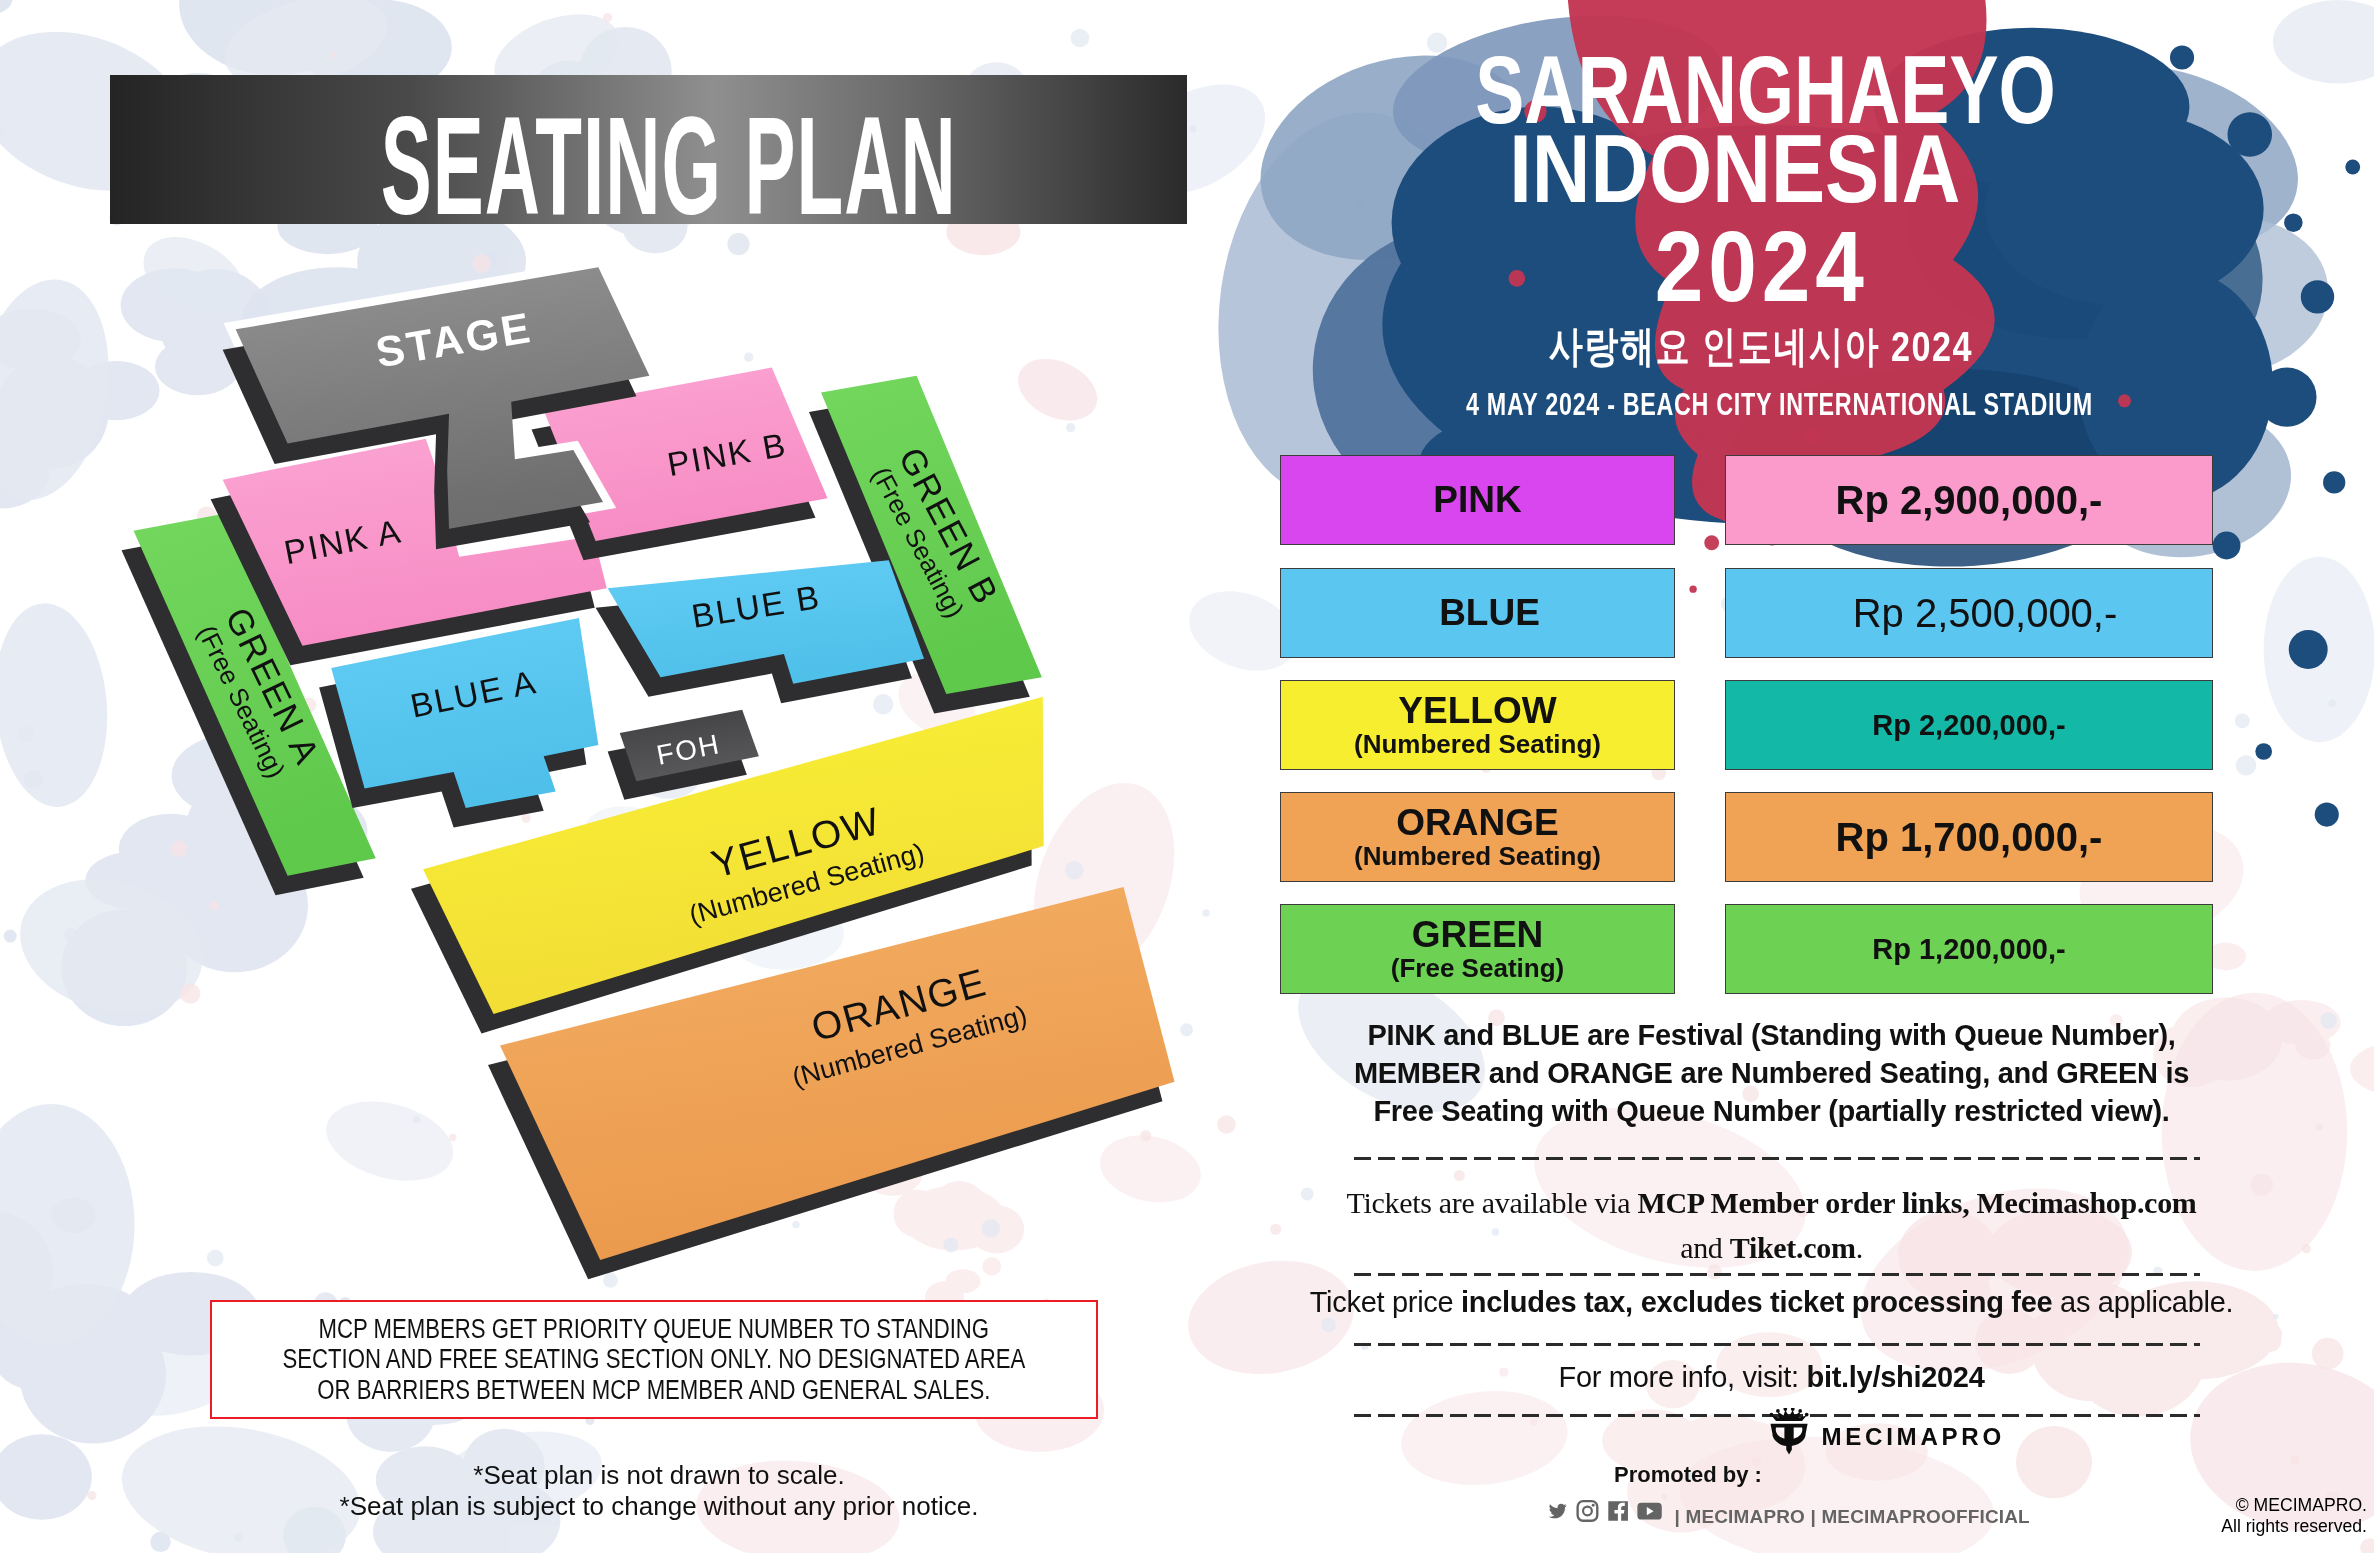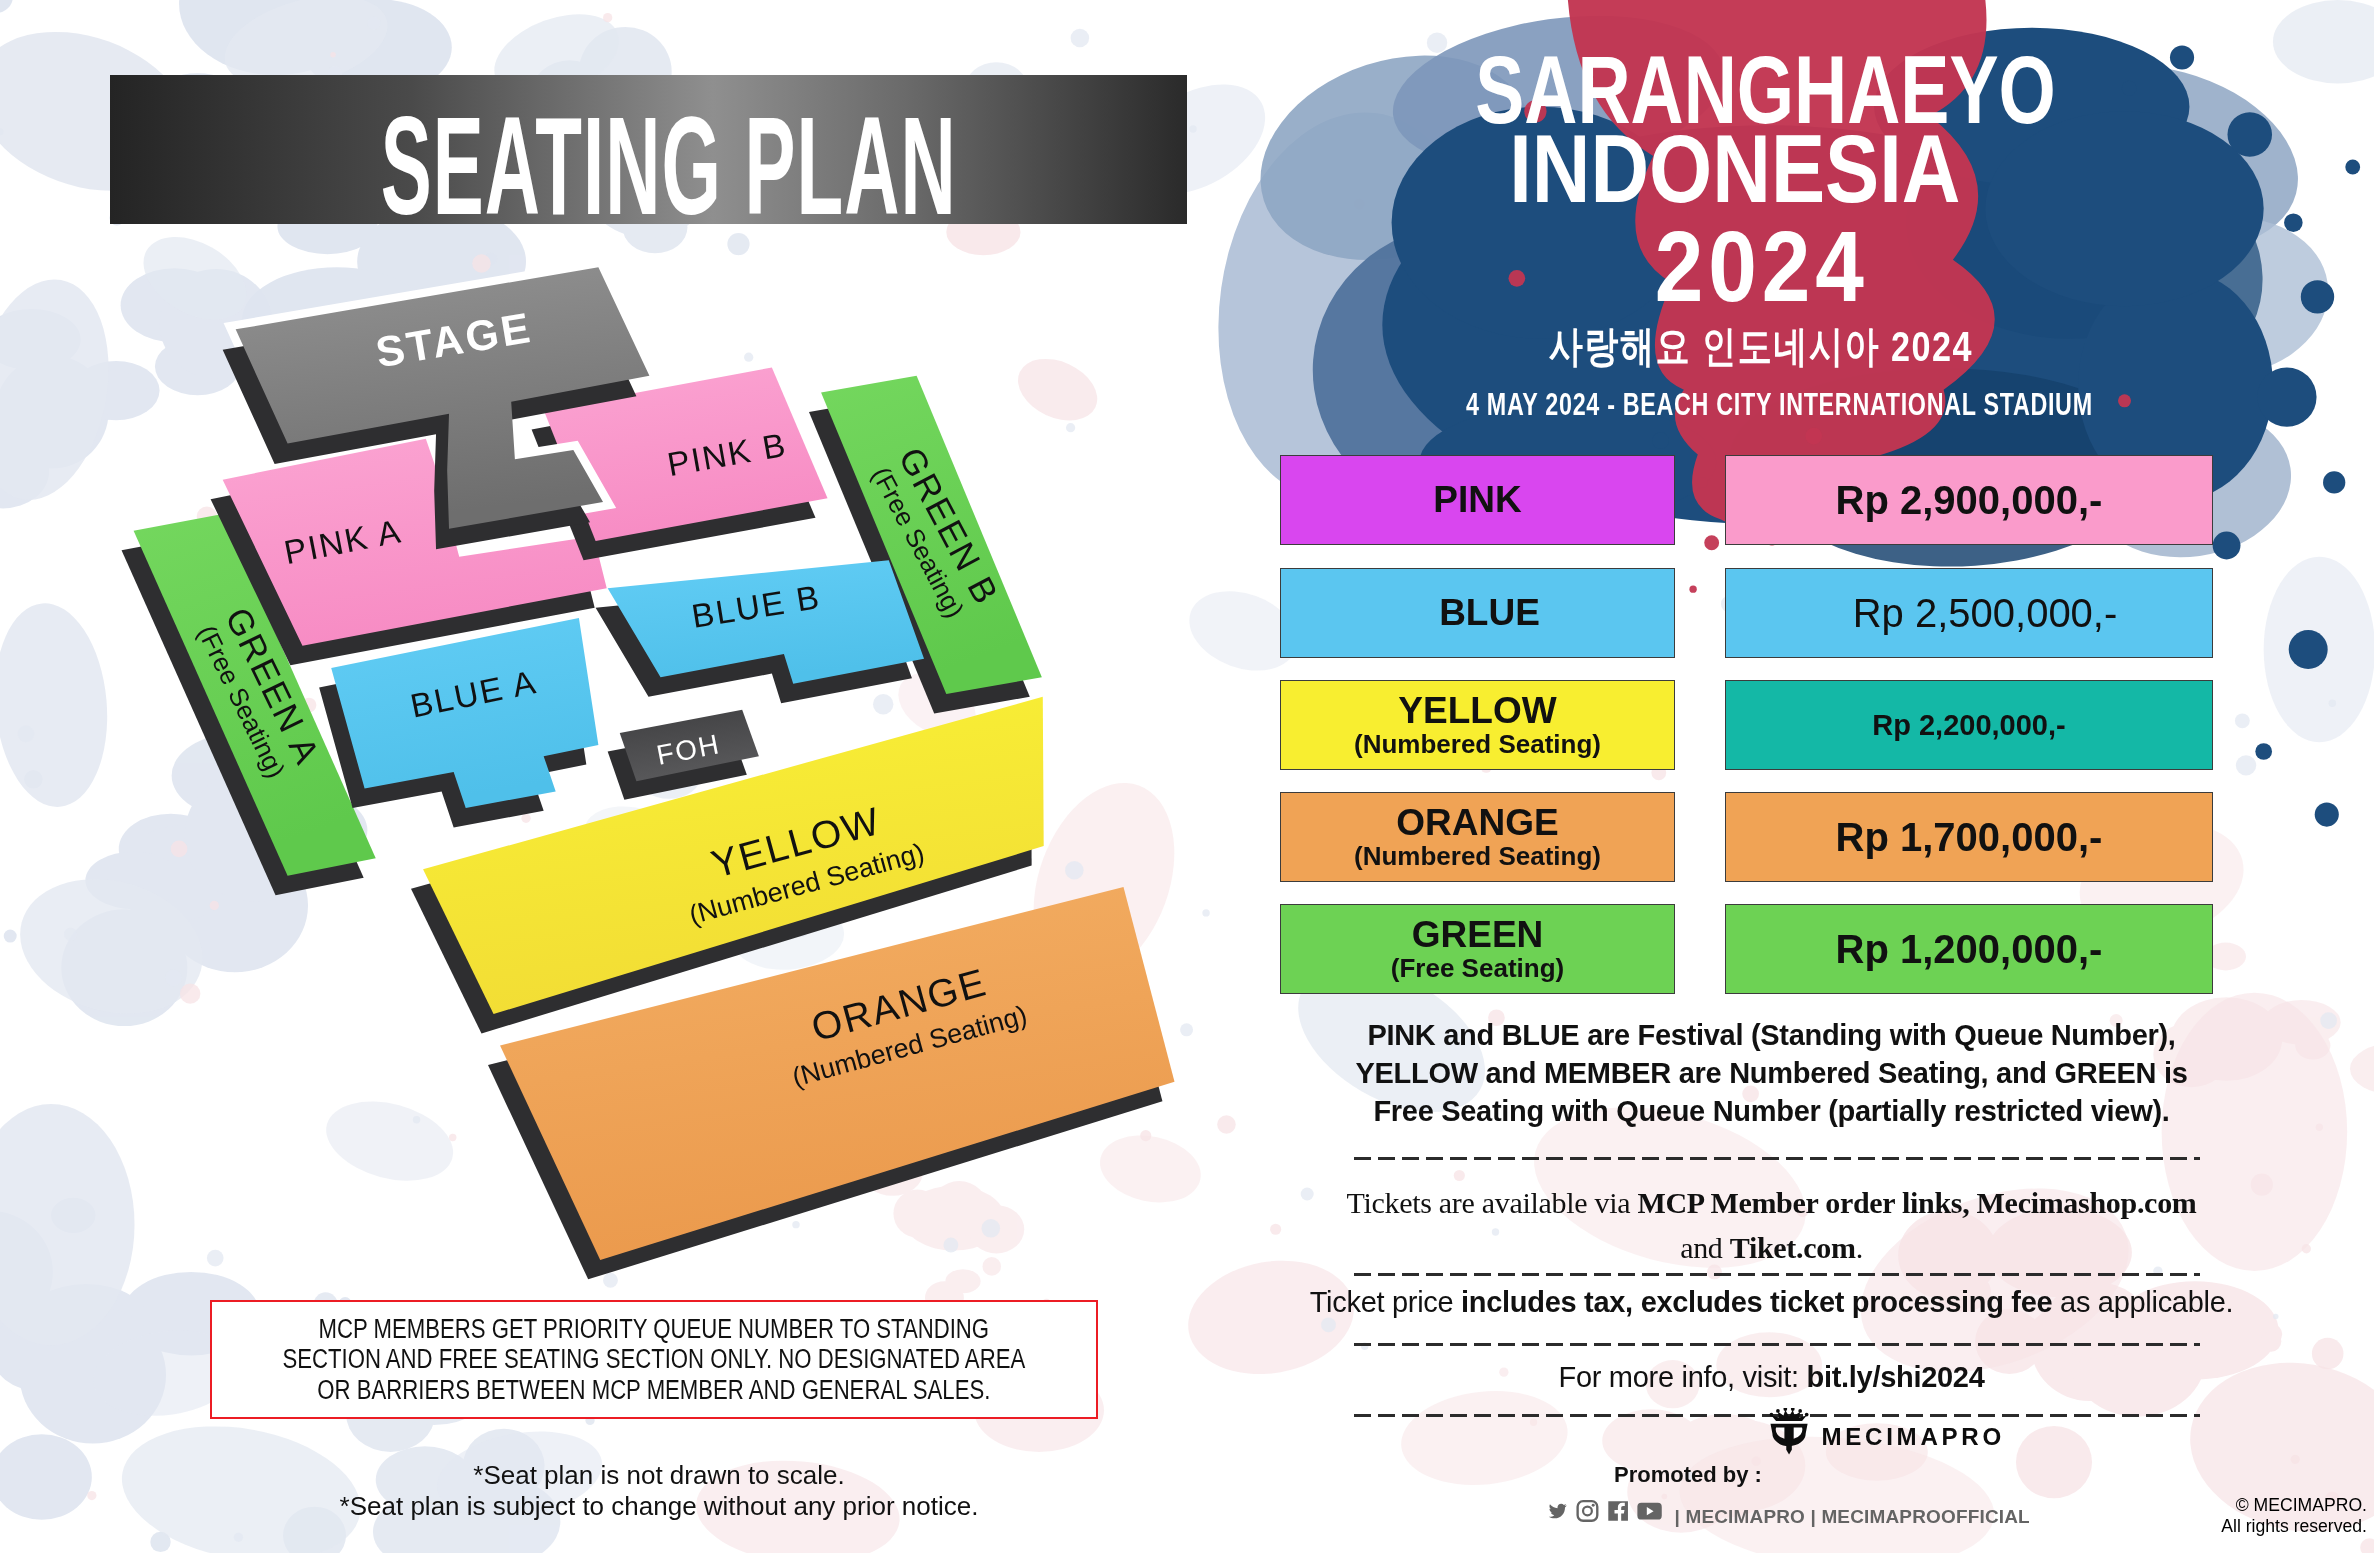--- a/index.html
+++ b/index.html
@@ -486,25 +486,25 @@
     <div style="font-size:26px;font-weight:700;line-height:1.08">(Numbered Seating)</div>
   </div>
 
 <div style="position:absolute;left:1725px;top:792px;width:488px;height:90px;background:#f0a355;box-sizing:border-box;border:1.9px solid #3c3c3c;display:flex;align-items:center;justify-content:center;font-size:40px;font-weight:700;">Rp 1,700,000,-</div>
 
 <div style="position:absolute;left:1280px;top:904px;width:395px;height:90px;background:#6dd254;box-sizing:border-box;border:1.9px solid #3c3c3c;display:flex;flex-direction:column;align-items:center;justify-content:center;">
     <div style="font-size:37px;font-weight:700;line-height:1.05">GREEN</div>
     <div style="font-size:26px;font-weight:700;line-height:1.08">(Free Seating)</div>
   </div>
 
-<div style="position:absolute;left:1725px;top:904px;width:488px;height:90px;background:#6dd254;box-sizing:border-box;border:1.9px solid #3c3c3c;display:flex;align-items:center;justify-content:center;font-size:40px;font-weight:700;">Rp 1,200,000,-</div>
+<div style="position:absolute;left:1725px;top:904px;width:488px;height:90px;background:#6dd254;box-sizing:border-box;border:1.9px solid #3c3c3c;display:flex;align-items:center;justify-content:center;font-size:29px;font-weight:700;">Rp 1,200,000,-</div>
 
 <div class="abs" style="left:1215px;top:1016px;width:1113px;text-align:center;font-size:29px;letter-spacing:-0.3px;line-height:38px;font-weight:bold;">
 <b>PINK and BLUE</b> are Festival (Standing with Queue Number),<br>
-<b>YELLOW and MEMBER</b> are Numbered Seating, and <b>GREEN</b> is<br>
+<b>MEMBER and ORANGE</b> are Numbered Seating, and <b>GREEN</b> is<br>
 Free Seating with Queue Number (partially restricted view).
 </div>
 
 <div class="dash" style="top:1157px;"></div>
 
 <div class="abs" style="left:1215px;top:1180px;width:1113px;text-align:center;font-size:30px;letter-spacing:-0.3px;line-height:45px;font-family:Liberation Serif, serif;">
 Tickets are available via <b>MCP Member order links, Mecimashop.com</b><br>
 and <b>Tiket.com</b>.
 </div>
 

